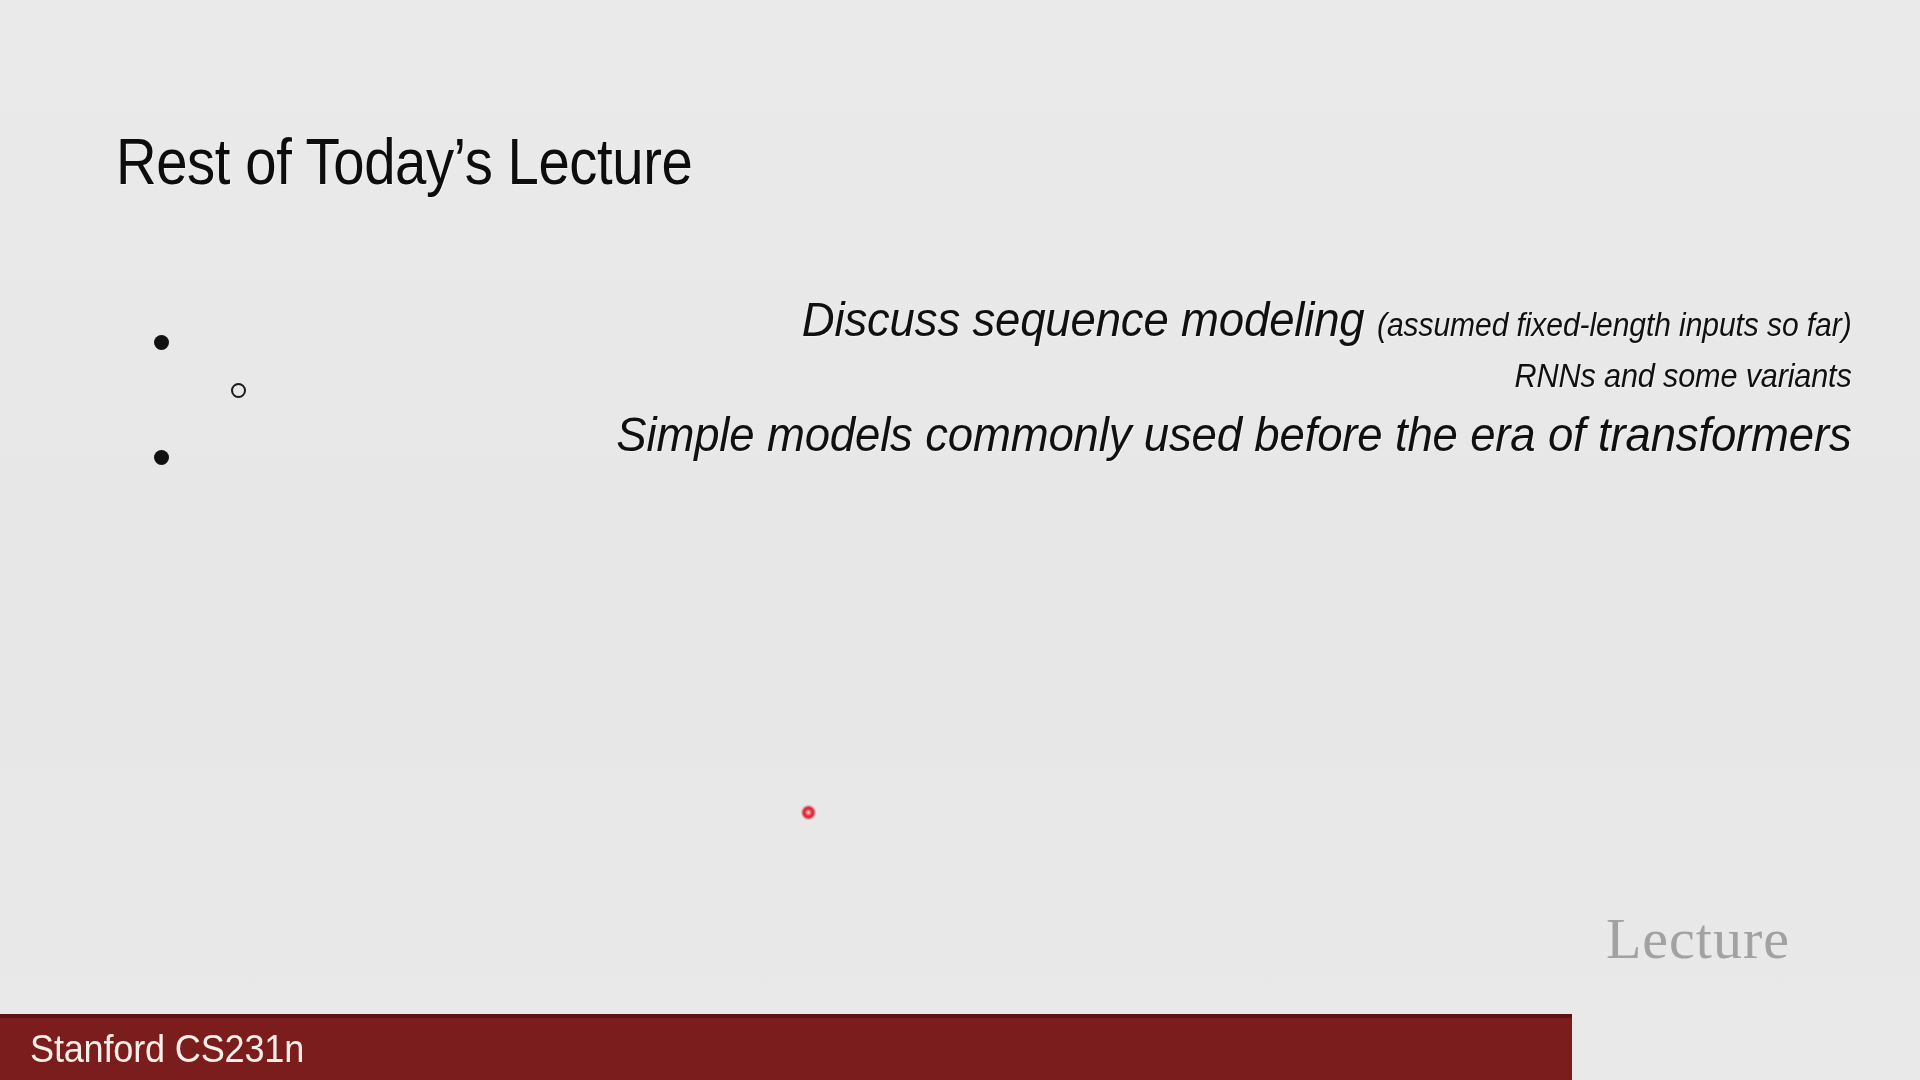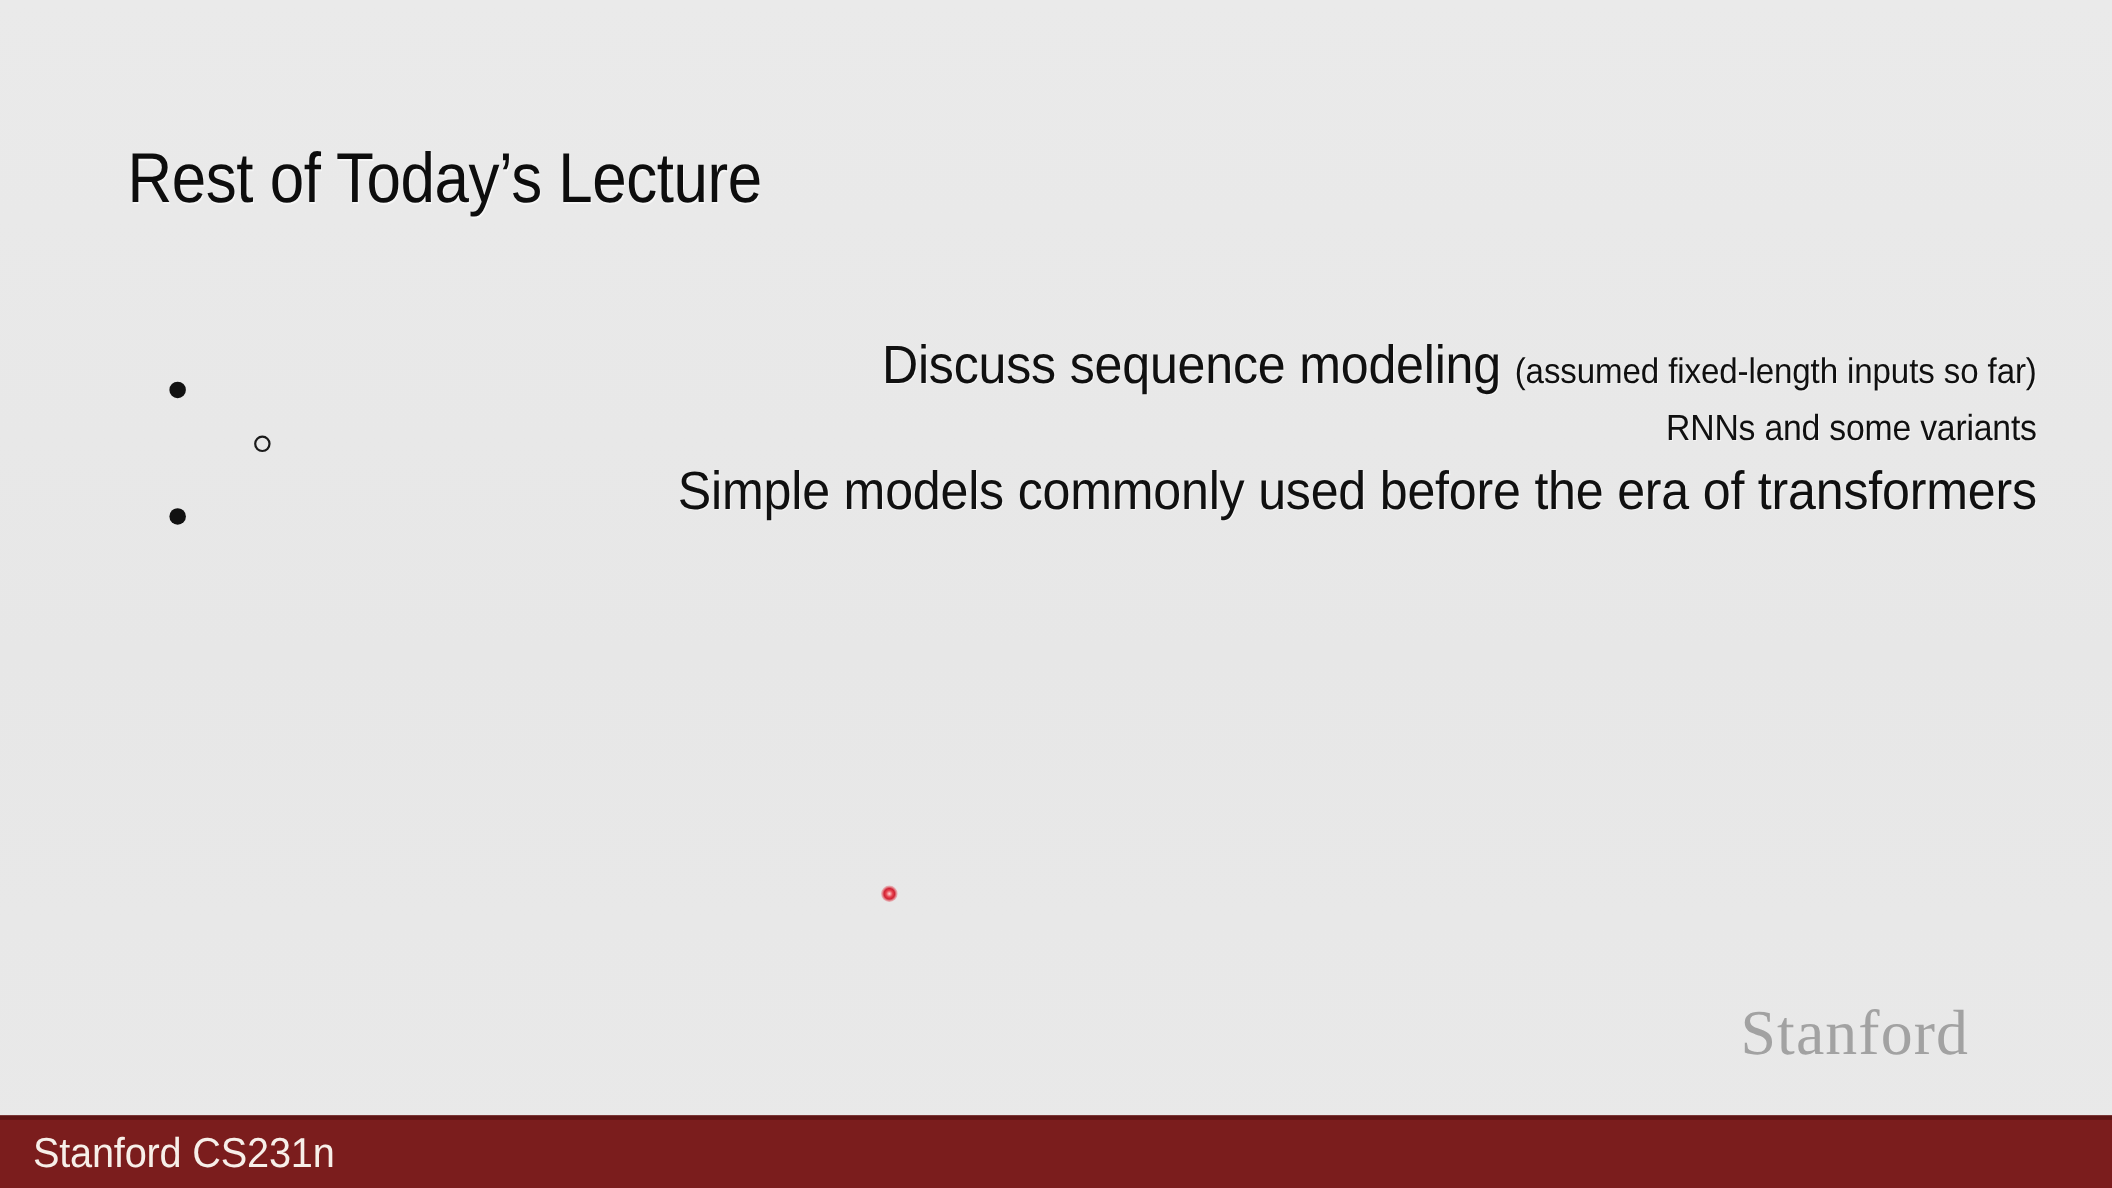--- a/index.html
+++ b/index.html
@@ -38,22 +38,23 @@
     transform: scaleX(0.88);
     transform-origin: left top;
     white-space: nowrap;
     text-shadow: 1px 1px 0 rgba(255,255,255,0.55);
   }
 
   
   #bullet-list {
     position: absolute;
     left: 132px;
-    top: 301px;
+    top: 288px;
     width: 1720px;
+    font-style: italic;
   }
 
   .bullet-row {
     position: relative;
     display: block;
     padding-left: 80px;
     margin-bottom: 2px;
   }
 
   .bullet-row .marker {
@@ -154,21 +155,21 @@
     letter-spacing: 1px;
     line-height: 1;
     user-select: none;
   }
 
   
   #bottom-bar {
     position: absolute;
     left: 0;
     bottom: 0;
-    width: 1920px;
+    width: 1572px;
     height: 66px;
     background: #7b1d1d;
     border-top: 4px solid #5e1414;
     box-sizing: border-box;
   }
 
   #bottom-bar-label {
     position: absolute;
     left: 30px;
     top: 50%;
@@ -204,19 +205,19 @@
     <div class="bullet-row level-1">
       <span class="marker"><span class="dot-filled"></span></span>
       <span class="bullet-text">Simple models commonly used before the era of transformers</span>
     </div>
 
 
   </div>
 
   <div id="laser-dot"></div>
 
-  <div id="stanford-wordmark">Stanford</div>
+  <div id="stanford-wordmark">Lecture</div>
 
   <div id="bottom-bar">
     <div id="bottom-bar-label">Stanford CS231n</div>
   </div>
 
 </div>
 
 </body></html>

